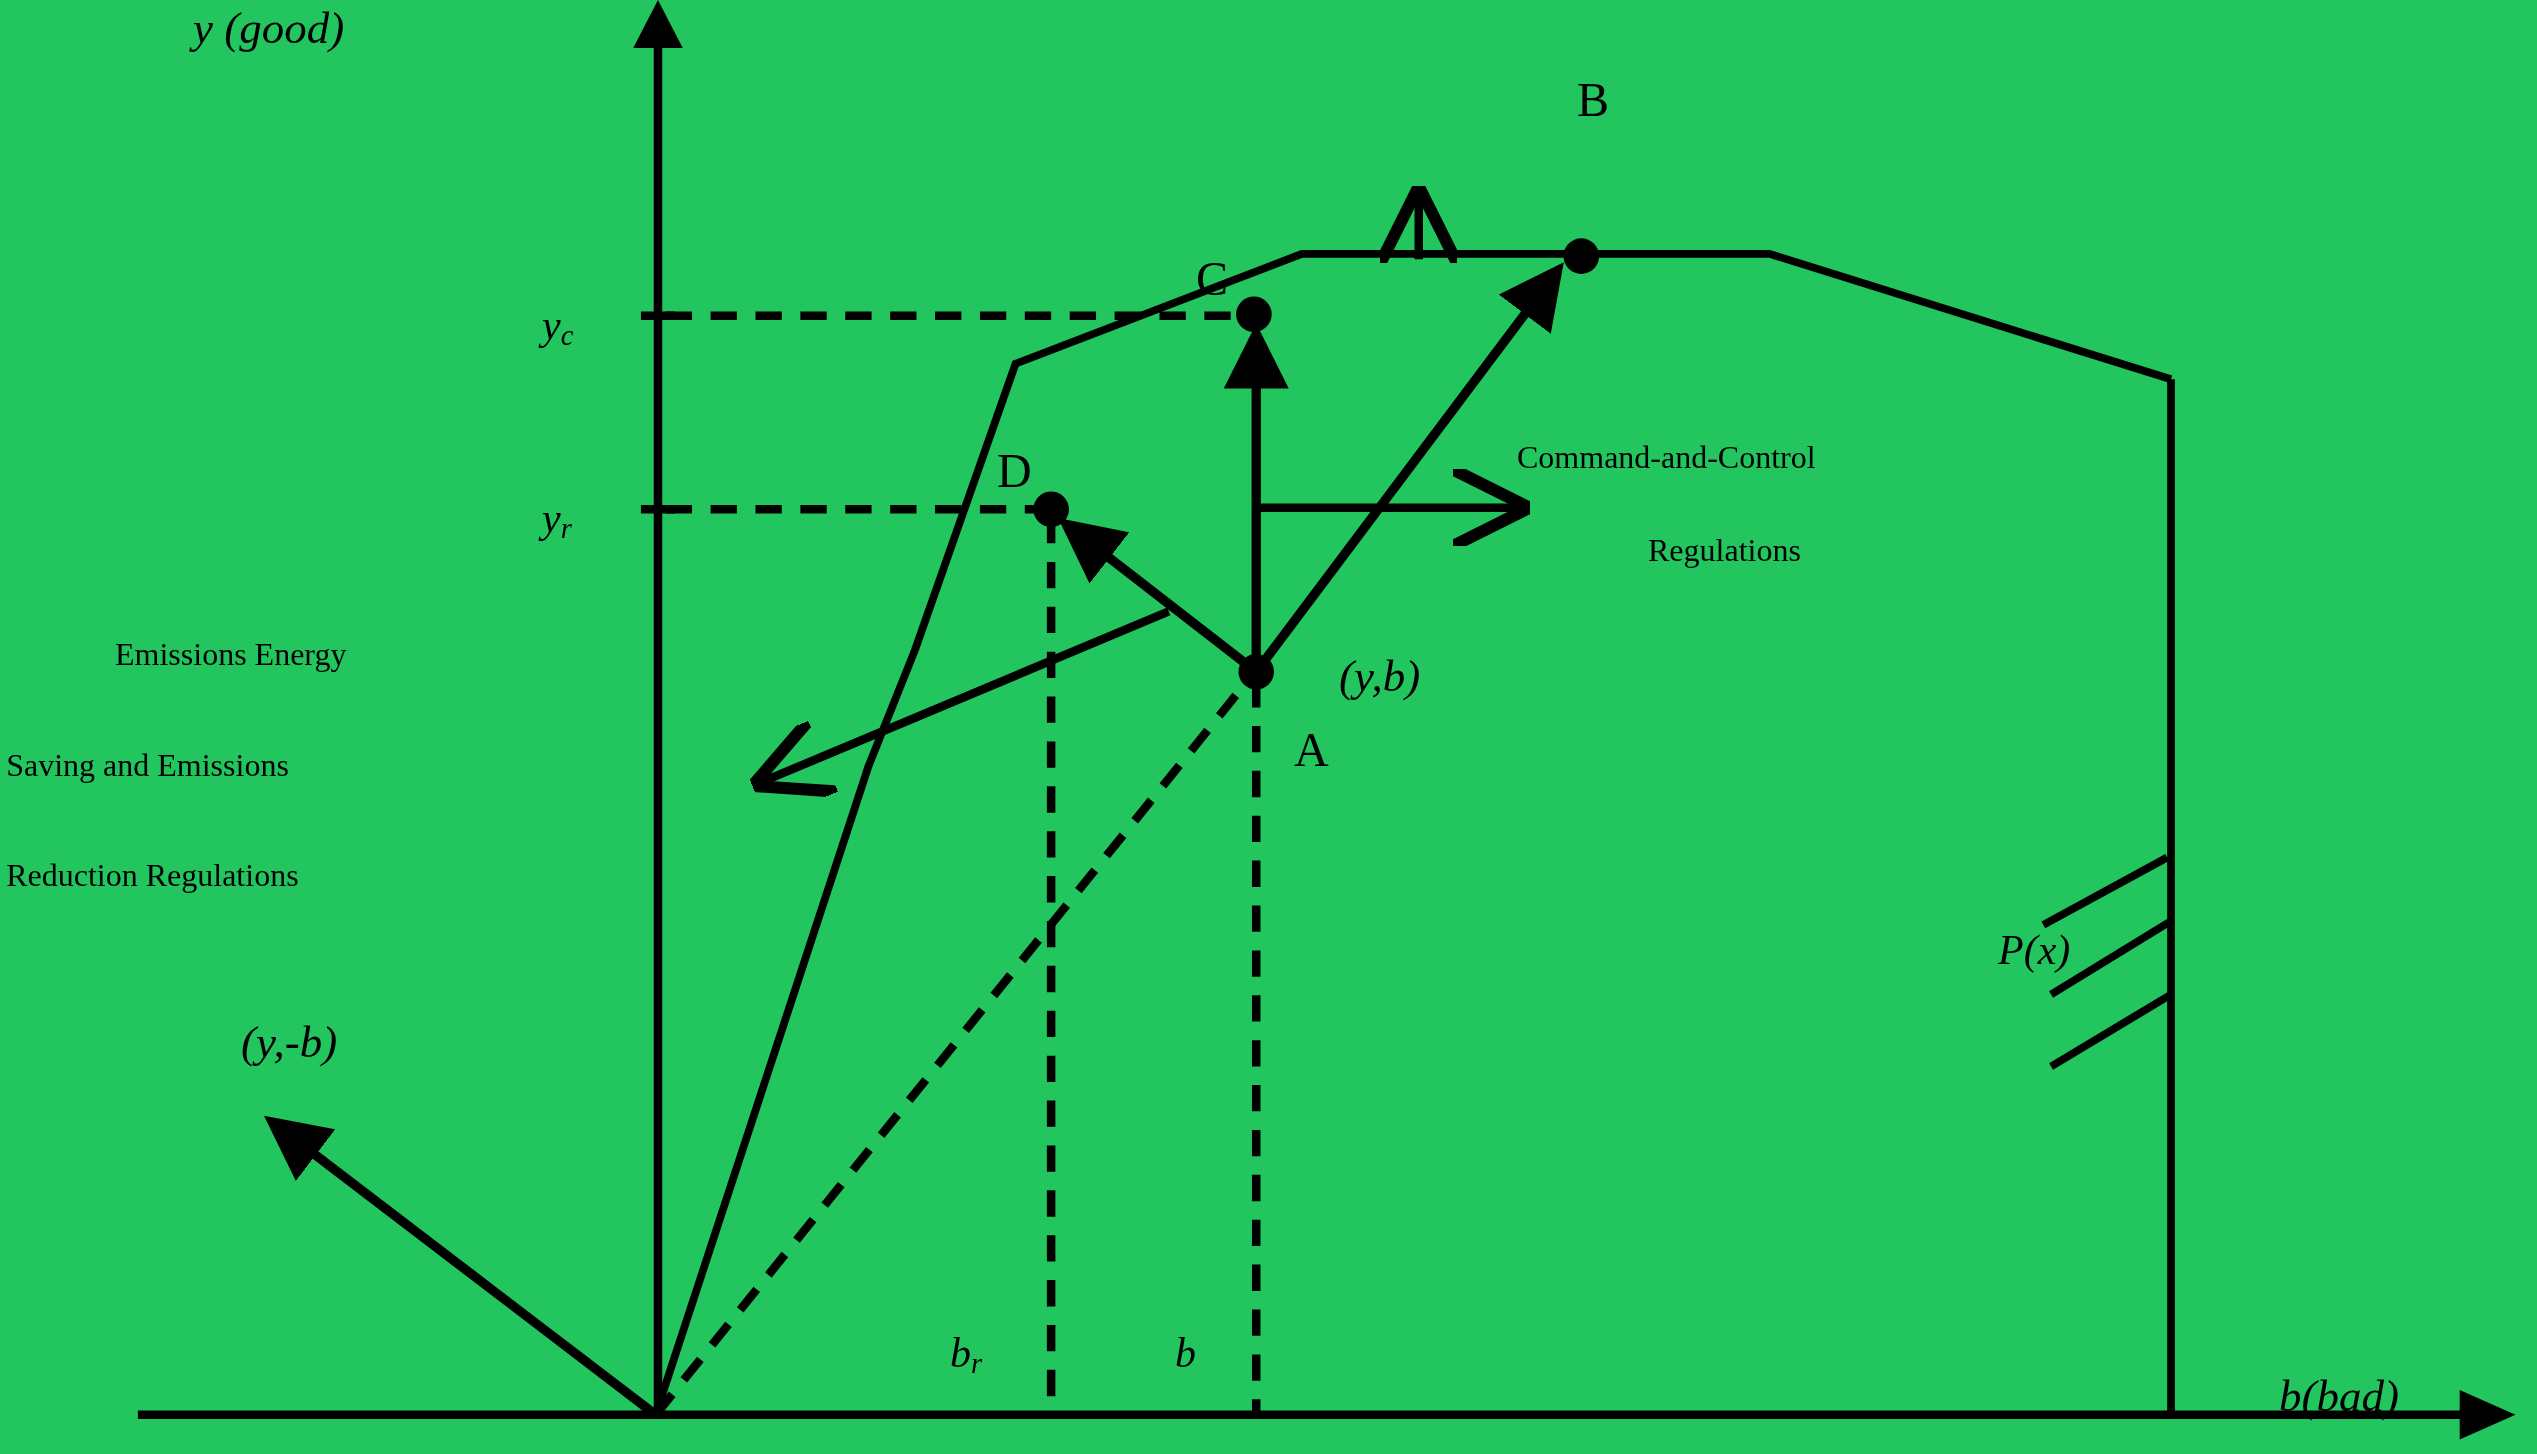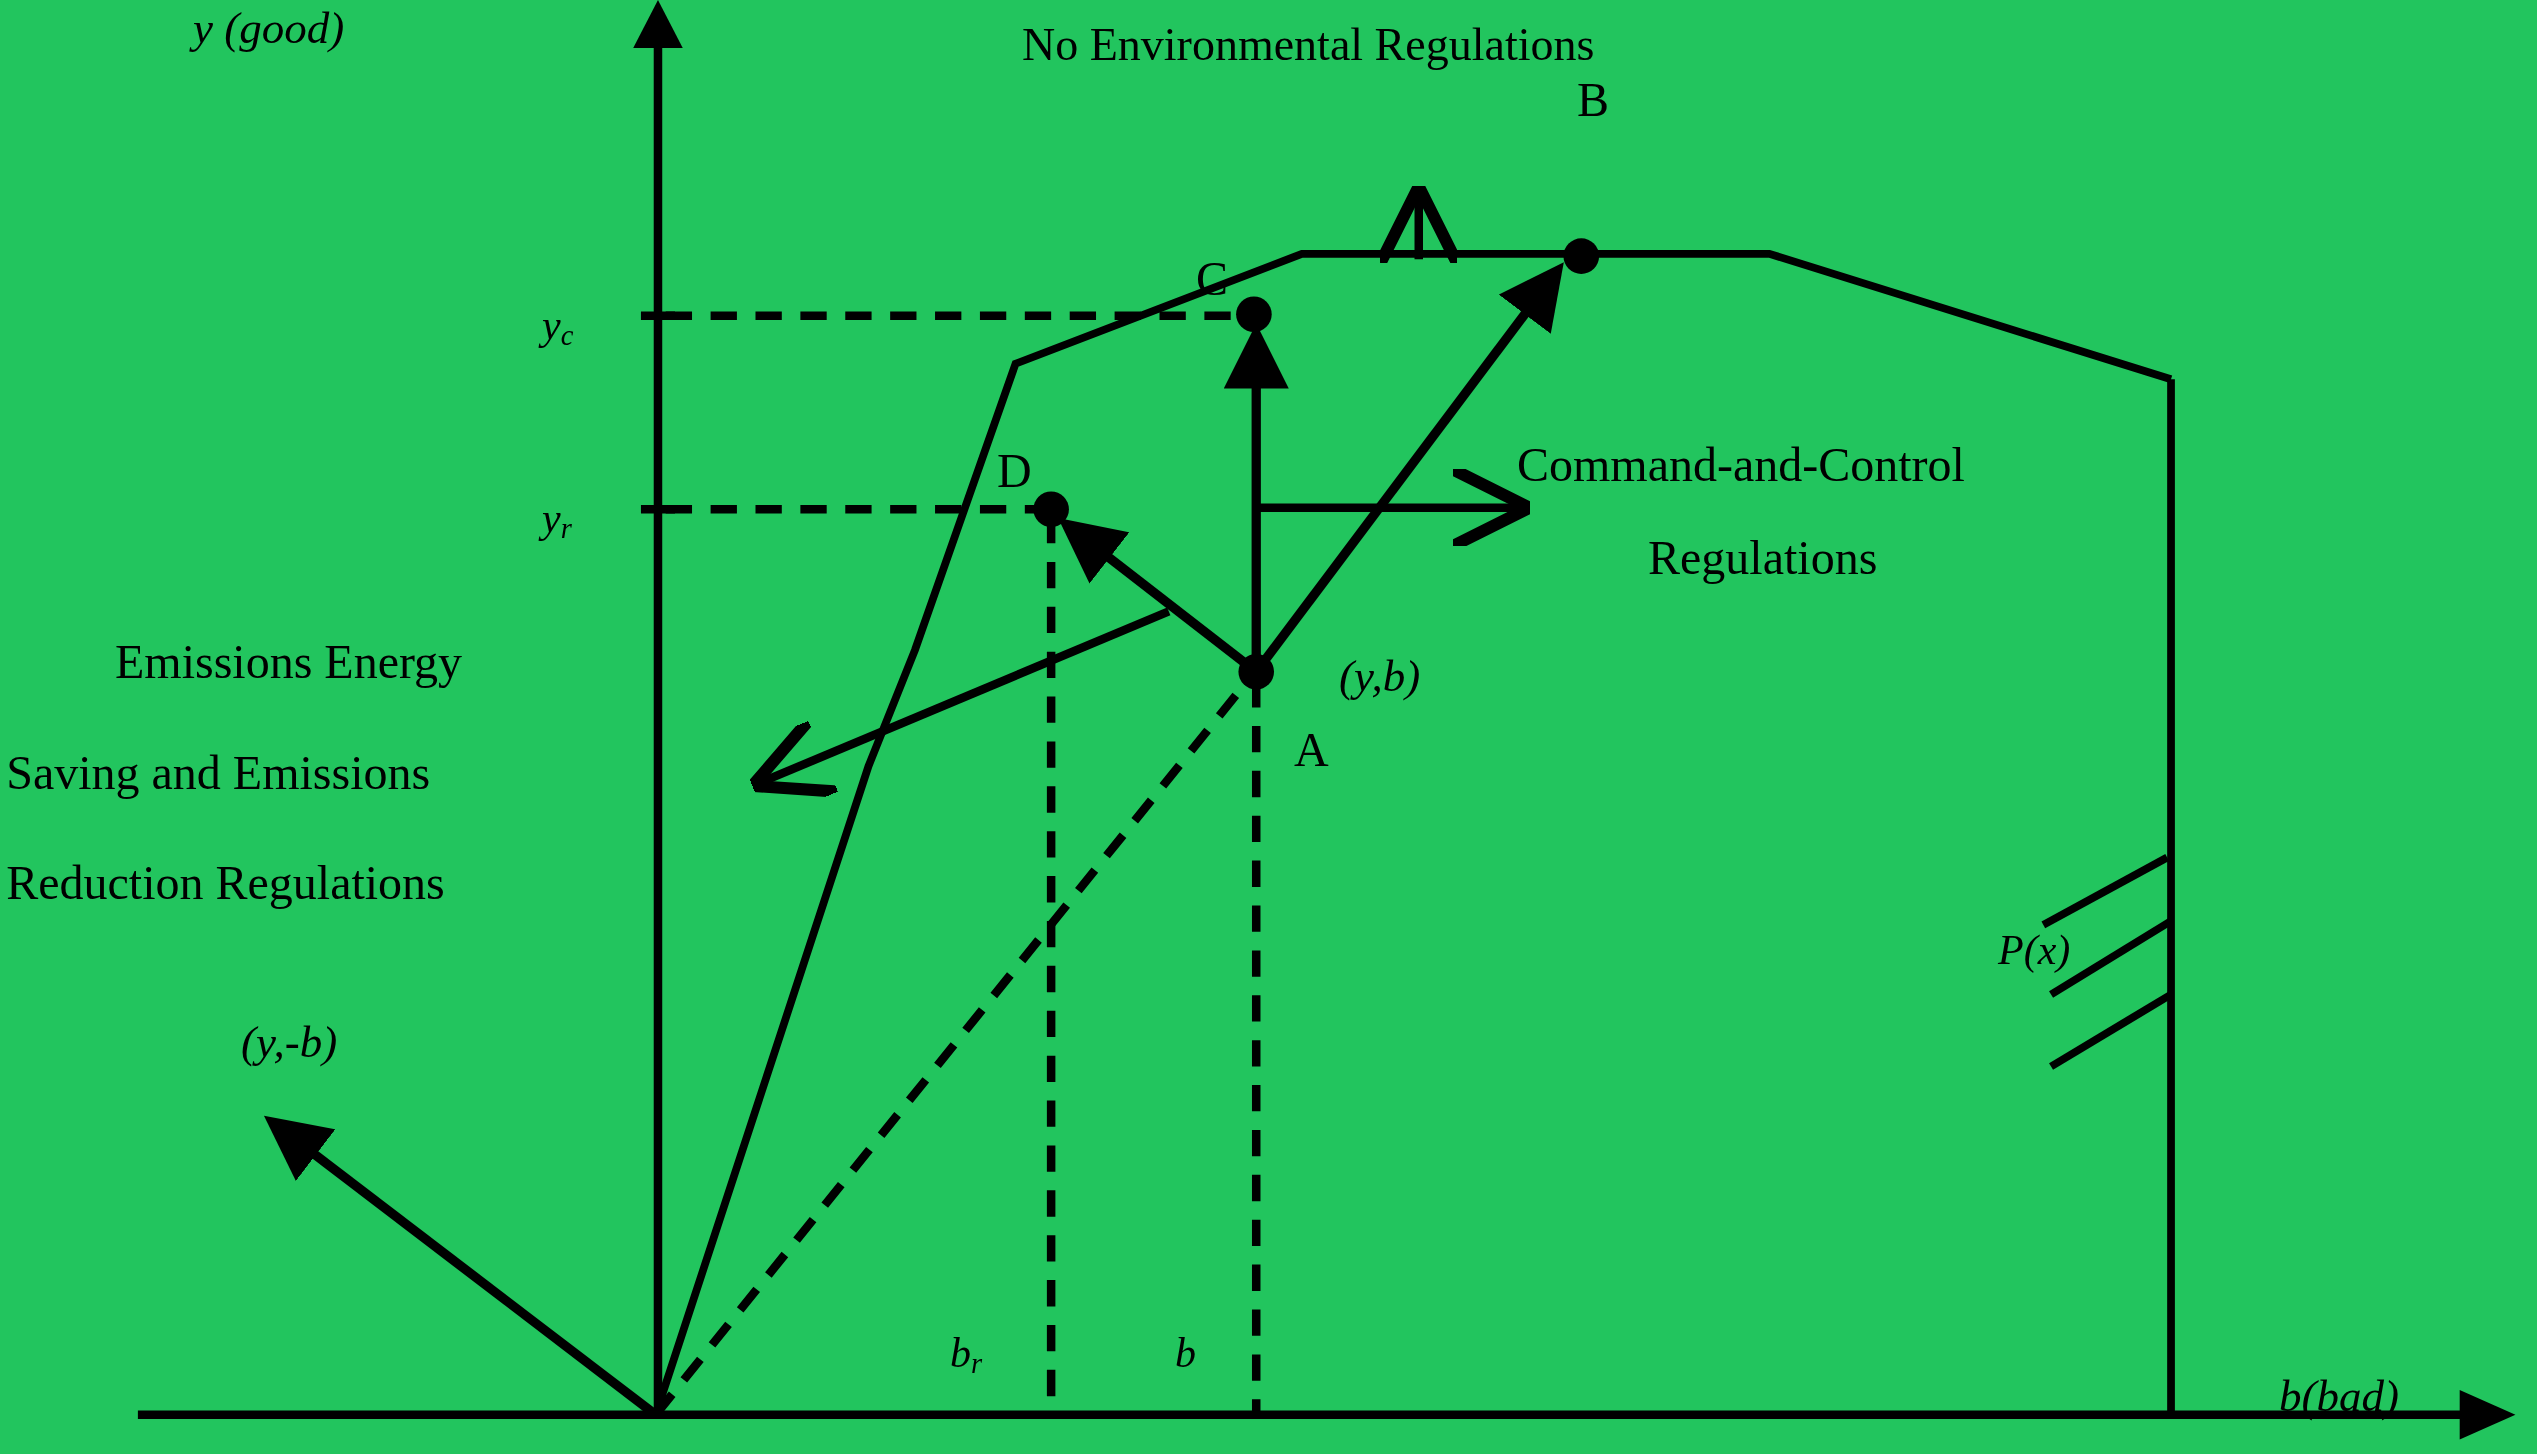--- a/index.html
+++ b/index.html
@@ -25,21 +25,21 @@
   .lbl {
     position: absolute;
     color: #000000;
     font-family: "Liberation Serif", "DejaVu Serif", serif;
     white-space: nowrap;
     line-height: 1.0;
     user-select: none;
   }
   .lbl-serif-italic { font-style: italic; }
   .t-title      { font-size: 46px; }
-  .t-block      { font-size: 48px; text-align: right; }
+  .t-block      { font-size: 32px; text-align: right; }
   .t-point      { font-size: 48px; }
   .t-axis       { font-size: 45px; }
   .t-tick       { font-size: 42px; margin-top: 16px; }
   .t-pair       { font-size: 45px; }
   .t-px         { font-size: 42px; }
   .sub {
     font-size: 0.68em;
     vertical-align: -0.22em;
     font-style: italic;
   }
@@ -114,23 +114,20 @@
   </svg>
 
   <div class="lbl t-axis" style="left:193px; top:6.2px;">
     <span class="lbl-serif-italic">y (good)</span>
   </div>
 
   <div class="lbl t-axis" style="left:2279px; top:1374px;">
     <span class="lbl-serif-italic">b(bad)</span>
   </div>
 
-  <div class="lbl t-title" style="left:1022px; top:21.7px;">
-    <span>No Environmental Regulations</span>
-  </div>
 
   <div class="lbl t-block" style="left:1517px; top:441px;">
     <span>Command-and-Control</span>
   </div>
   <div class="lbl t-block" style="left:1648px; top:534px;">
     <span>Regulations</span>
   </div>
 
   <div class="lbl t-block" style="left:115px; top:638px;">
     <span>Emissions Energy</span>

